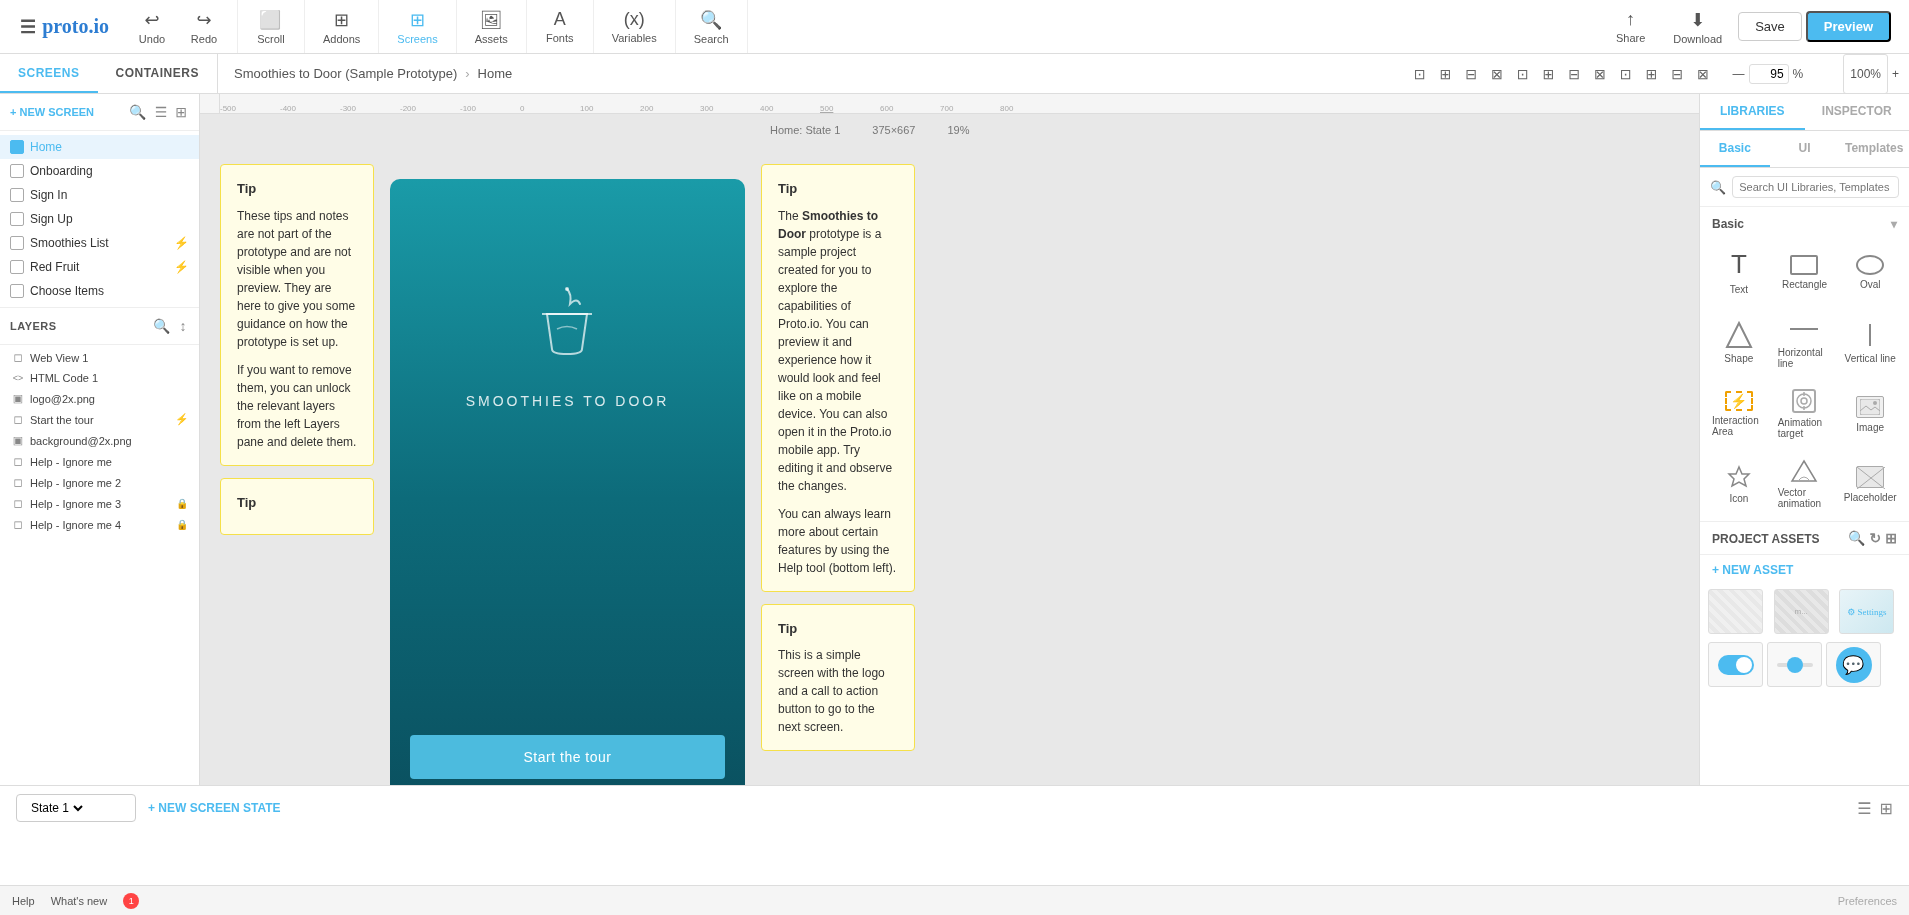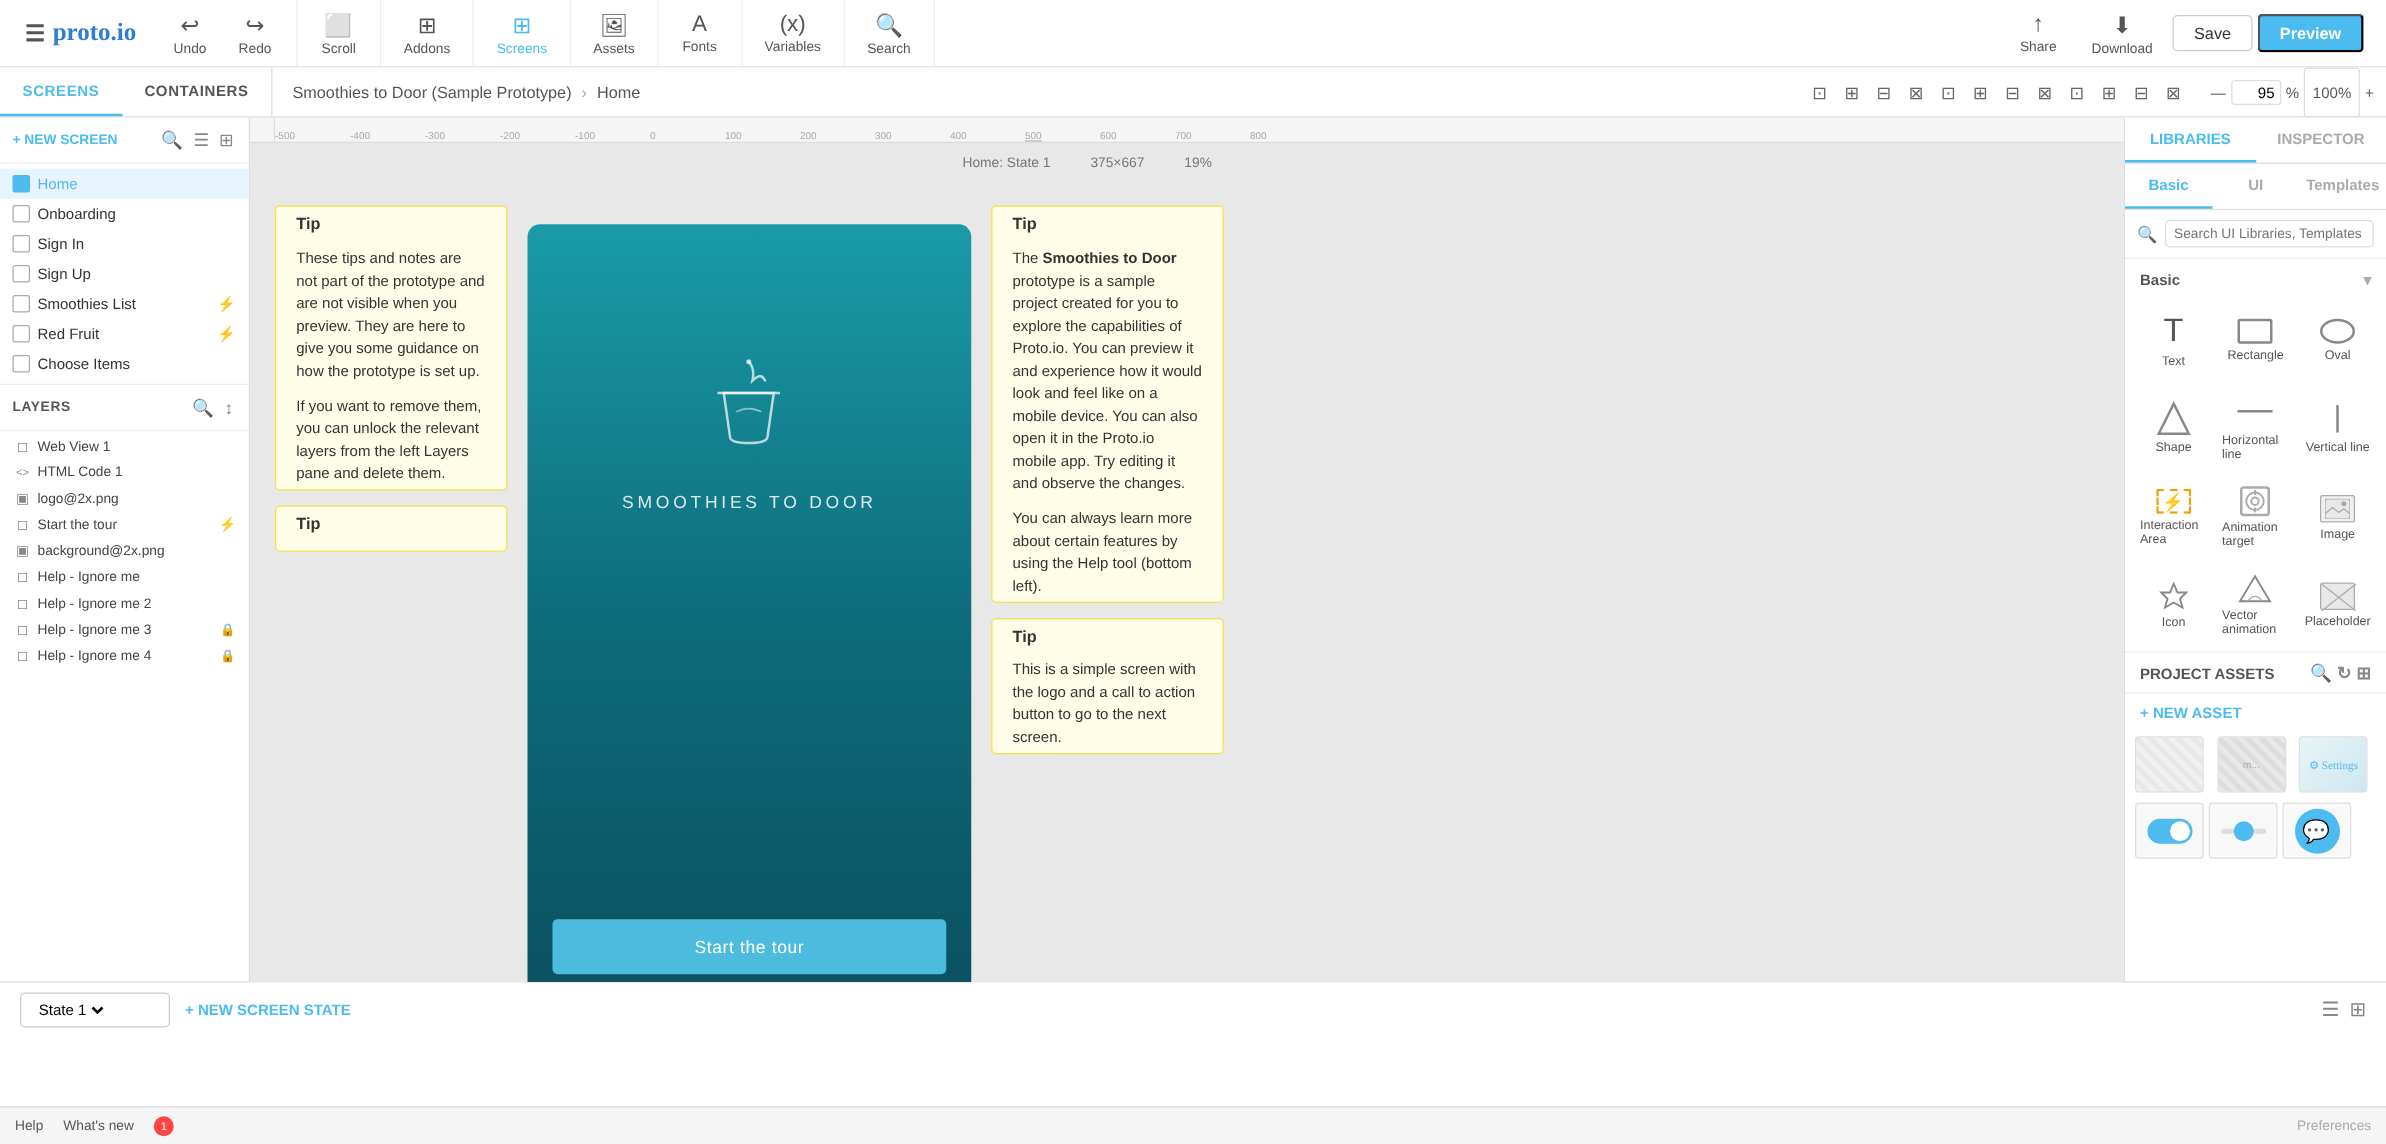--- a/index.html
+++ b/index.html
@@ -137,22 +137,22 @@
     .layer-item .lightning { color: #4CBBF0; font-size: 11px; margin-left: auto; }
 
     
     .canvas-area {
       flex: 1; overflow: auto; background: #e8e8e8; position: relative;
     }
 
     
     .tip-box {
       background: #FFFDE7; border: 1px solid #F5E04A; border-radius: 4px;
-      padding: 4px 16px; font-size: 12px; line-height: 1.5; color: #333;
-      width: 186px;
+      padding: 14px 16px; font-size: 12px; line-height: 1.5; color: #333;
+      width: 154px;
     }
     .tip-box .tip-title { font-weight: 700; font-size: 13px; margin-bottom: 8px; color: #333; }
     .tip-column { display: flex; flex-direction: column; gap: 12px; }
 
     
     .phone-container {
       display: flex; flex-direction: column; align-items: center;
     }
     .phone-frame {
       width: 355px; height: 640px; border-radius: 10px; overflow: hidden;
@@ -409,21 +409,21 @@
     <span class="align-tool">⊠</span>
     <span class="align-tool">⊡</span>
     <span class="align-tool">⊞</span>
     <span class="align-tool">⊟</span>
     <span class="align-tool">⊠</span>
   </div>
   <div class="zoom-controls">
     <span style="cursor:pointer;">—</span>
     <input class="zoom-input" type="text" value="95" style="">
     <span>%</span>
-    <span style="border:1px solid #ddd;border-radius:3px;padding:12px 6px;cursor:pointer;">100%</span>
+    <span style="border:1px solid #ddd;border-radius:3px;padding:12px 6px;cursor:pointer;margin-left:36px;">100%</span>
     <span style="cursor:pointer;">+</span>
   </div>
 </div>
 
 <div class="main-area">
 
   <div class="left-panel">
     <div class="screens-header">
       <div class="new-screen-btn">
         <span>+</span>

